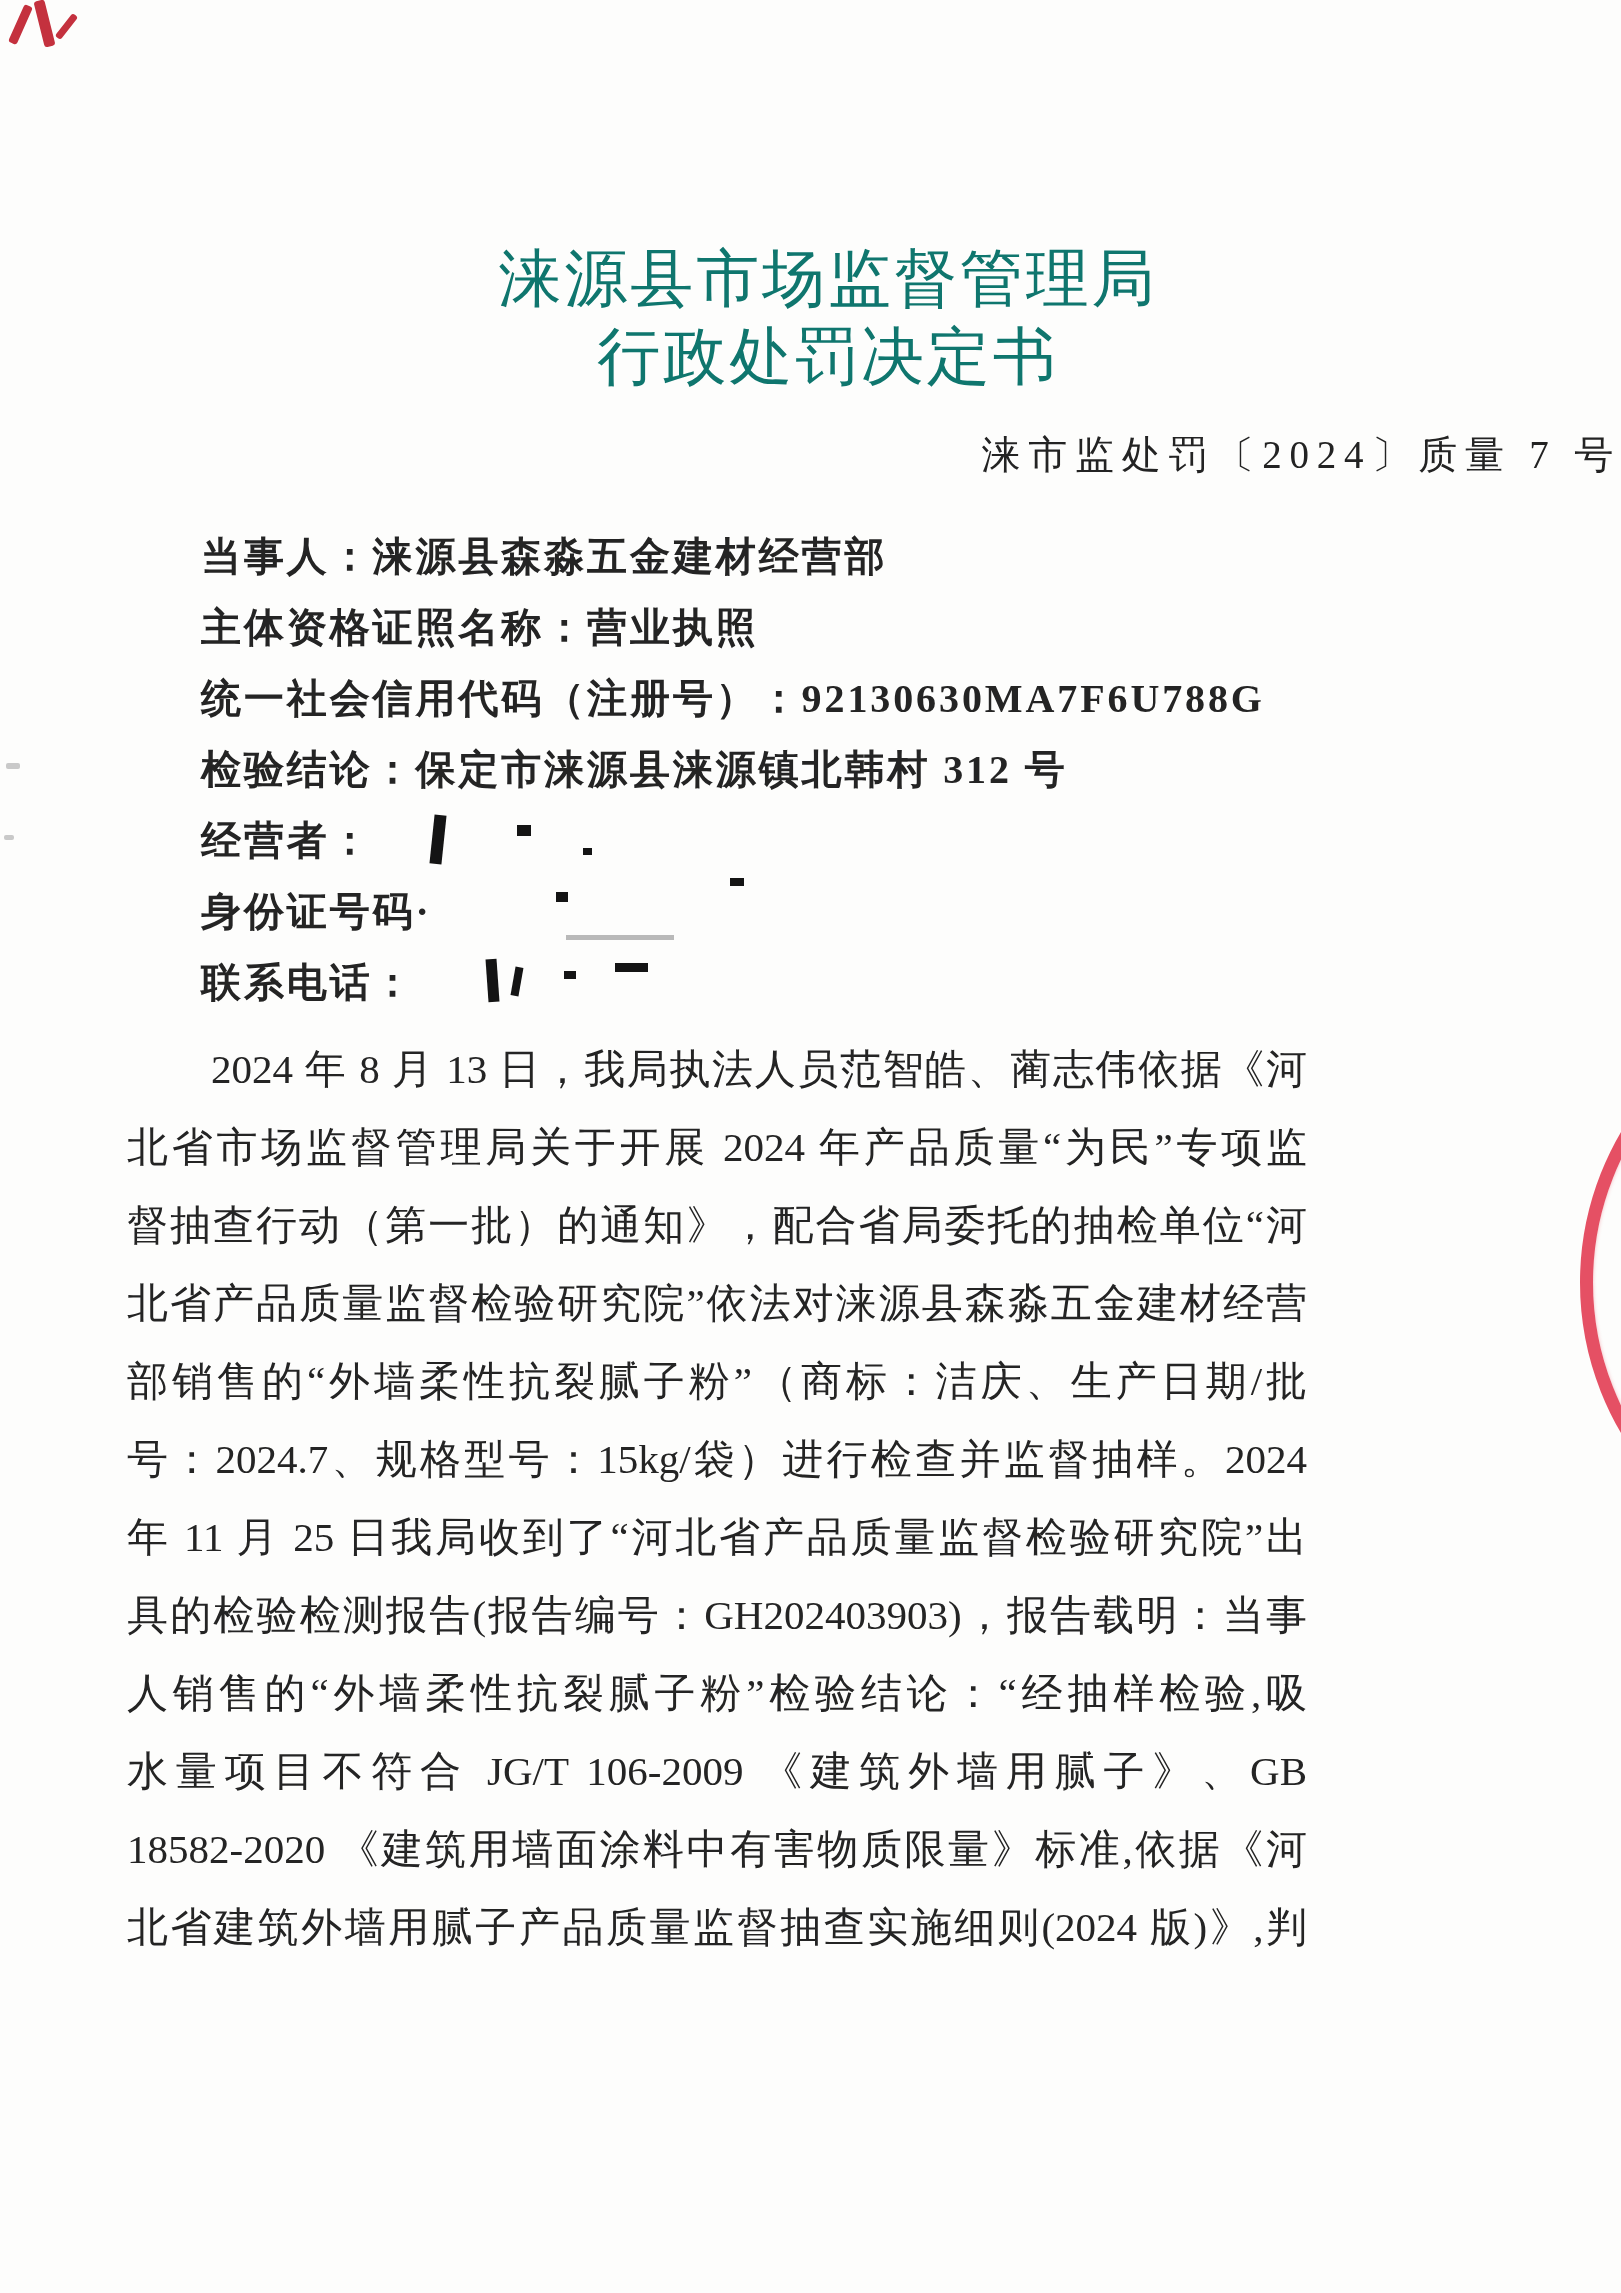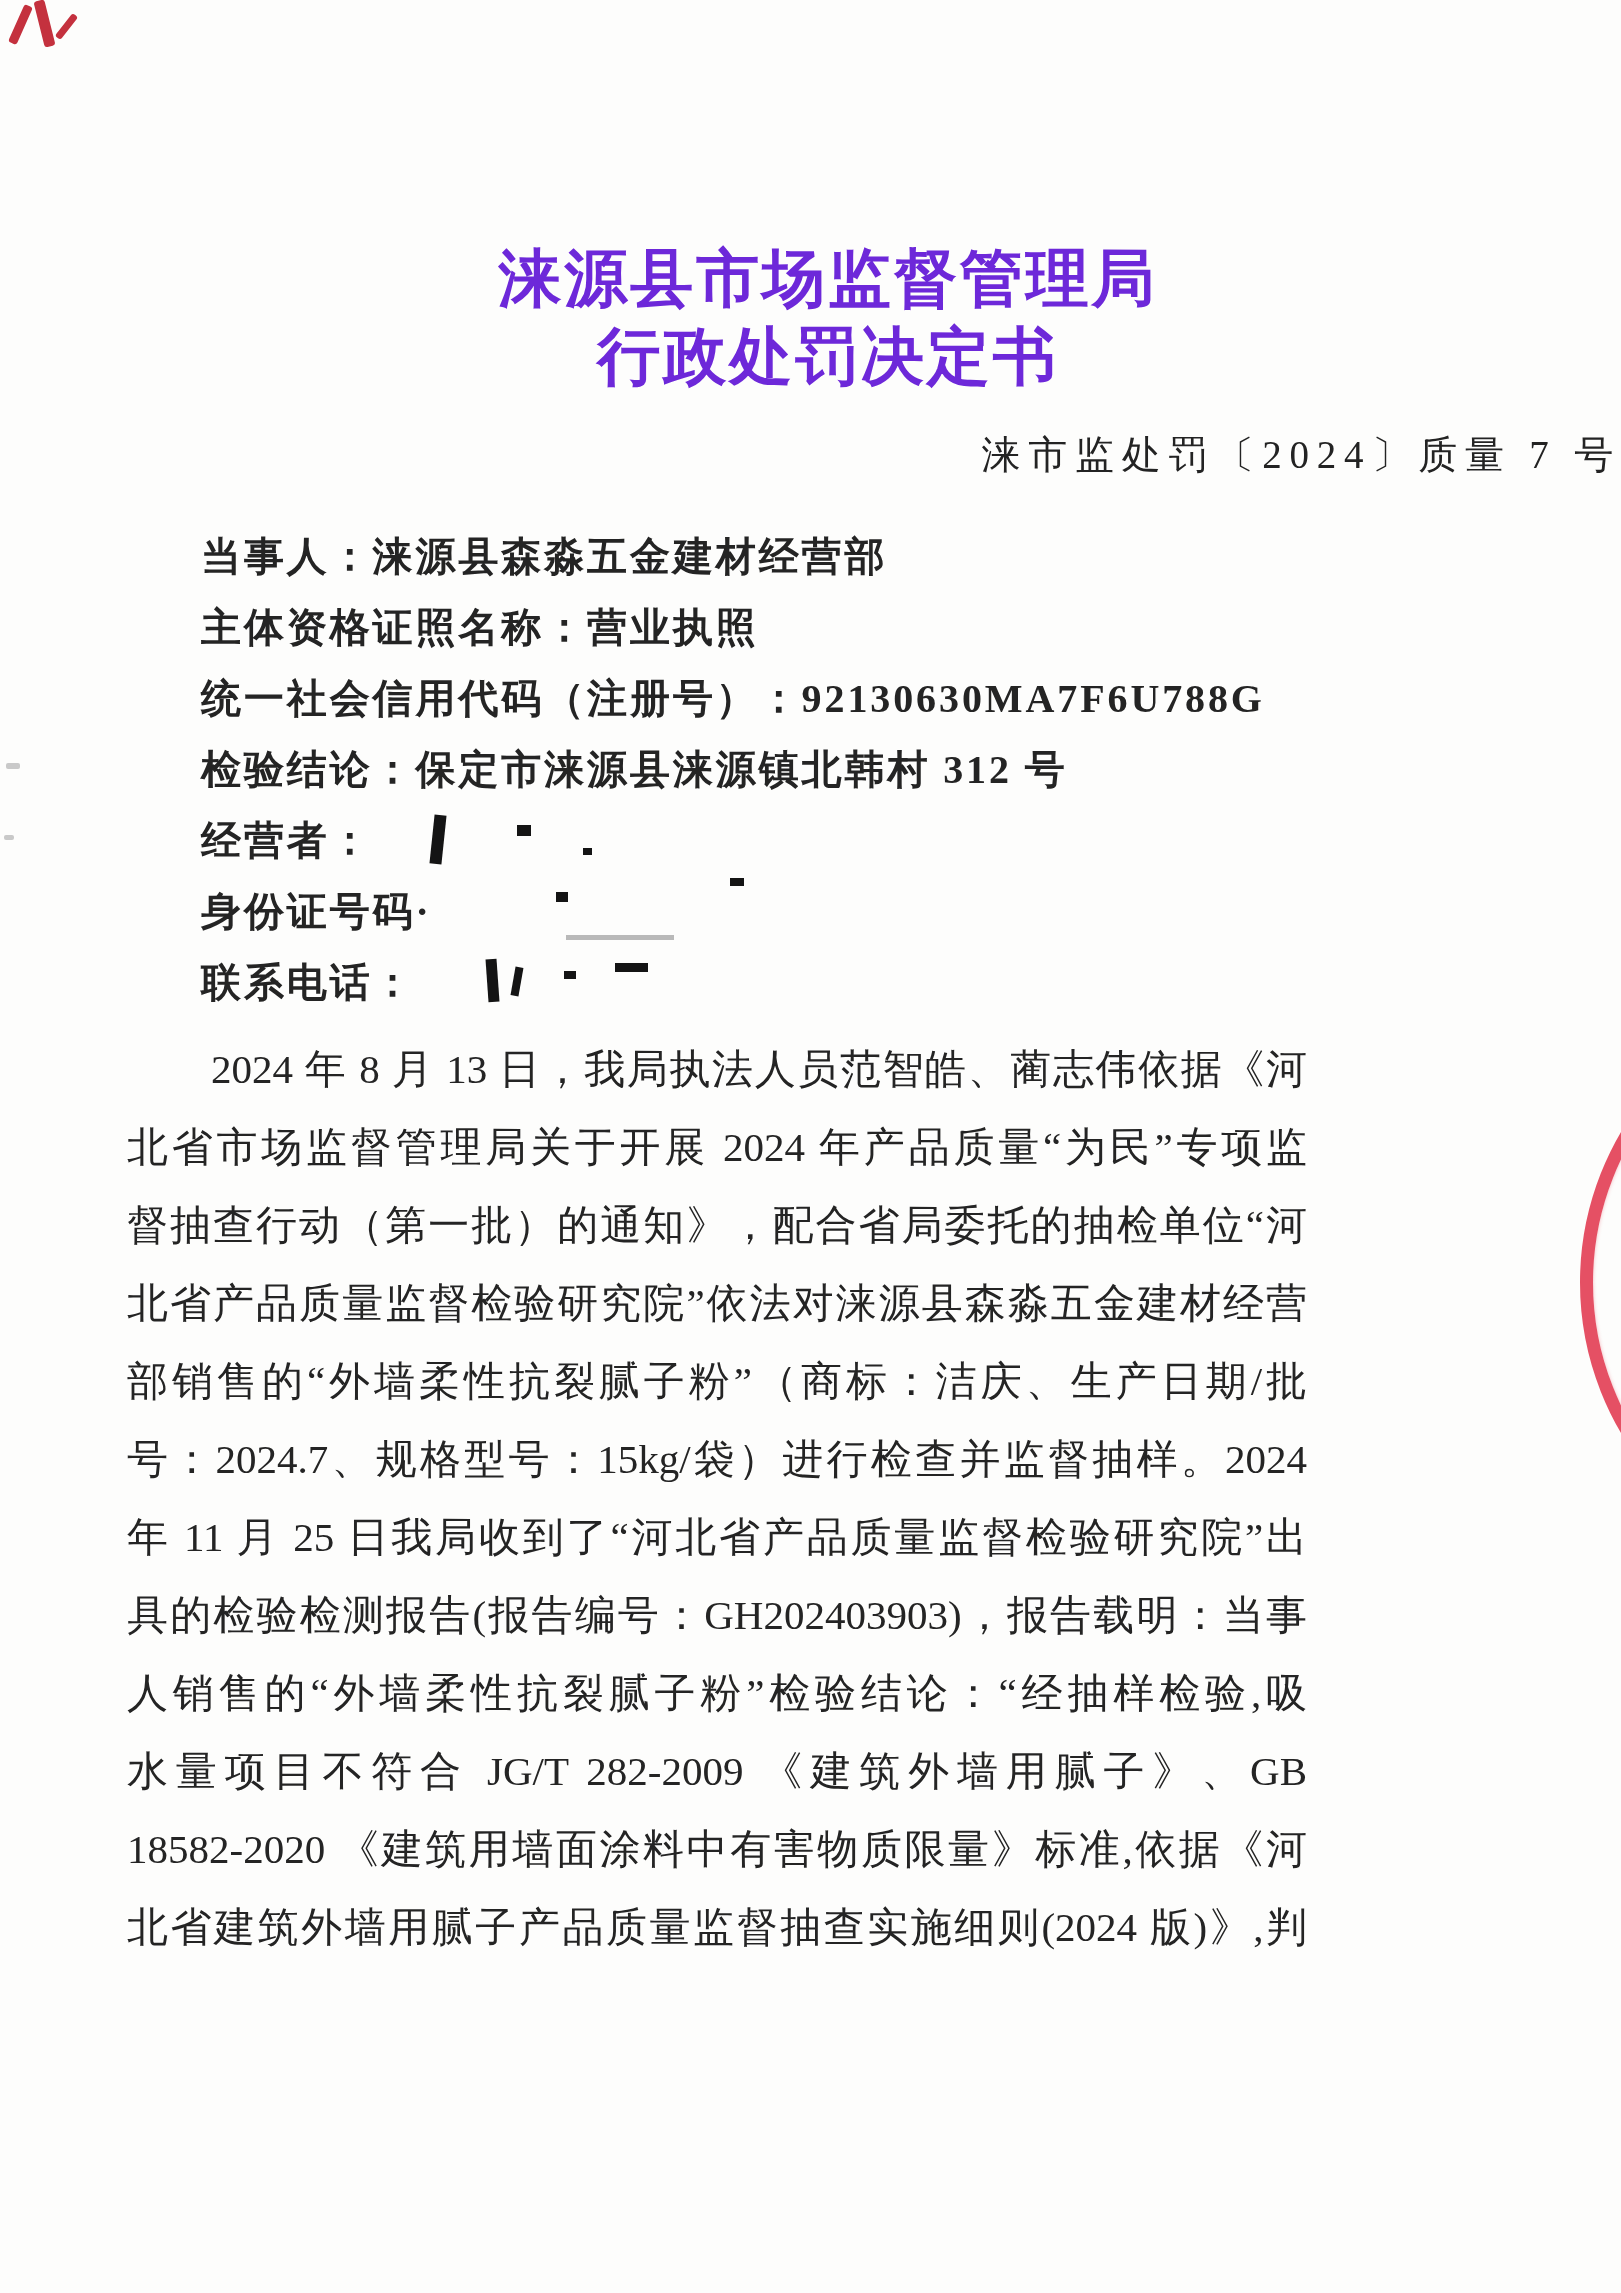--- a/index.html
+++ b/index.html
@@ -12,25 +12,25 @@
     overflow: hidden;
     color: #242424;
     font-family: "Liberation Serif", "DejaVu Serif", serif;
   }
   .content { position: absolute; top: 0; left: 0; right: 0; }
 
   
   .doc-header { margin-top: 239px; text-align: center; padding-left: 35px; }
   .doc-title {
     font-family: "Liberation Sans", "DejaVu Sans", sans-serif;
-    font-weight: 700;
+    font-weight: 400;
     font-size: 63px;
     line-height: 78px;
     letter-spacing: 2.9px;
-    color: #6d28d9;
+    color: #0f766e;
     margin: 0;
   }
   .doc-number {
     margin-top: 33px;
     font-size: 39px;
     letter-spacing: 7.8px;
     color: #232323;
     text-align: right;
   }
 
@@ -144,21 +144,21 @@
     <section class="doc-body">
       <div class="body-line first">2024 年 8 月 13 日，我局执法人员范智皓、蔺志伟依据《河</div>
       <div class="body-line">北省市场监督管理局关于开展 2024 年产品质量“为民”专项监</div>
       <div class="body-line">督抽查行动（第一批）的通知》，配合省局委托的抽检单位“河</div>
       <div class="body-line">北省产品质量监督检验研究院”依法对涞源县森淼五金建材经营</div>
       <div class="body-line">部销售的“外墙柔性抗裂腻子粉”（商标：洁庆、生产日期/批</div>
       <div class="body-line">号：2024.7、规格型号：15kg/袋）进行检查并监督抽样。2024</div>
       <div class="body-line">年 11 月 25 日我局收到了“河北省产品质量监督检验研究院”出</div>
       <div class="body-line">具的检验检测报告(报告编号：GH202403903)，报告载明：当事</div>
       <div class="body-line">人销售的“外墙柔性抗裂腻子粉”检验结论：“经抽样检验,吸</div>
-      <div class="body-line">水量项目不符合 JG/T 282-2009 《建筑外墙用腻子》、GB</div>
+      <div class="body-line">水量项目不符合 JG/T 106-2009 《建筑外墙用腻子》、GB</div>
       <div class="body-line">18582-2020 《建筑用墙面涂料中有害物质限量》标准,依据《河</div>
       <div class="body-line">北省建筑外墙用腻子产品质量监督抽查实施细则(2024 版)》,判</div>
     </section>
 
   </div>
 
   <div class="stamp-arc"></div>
 
 </div>
 

